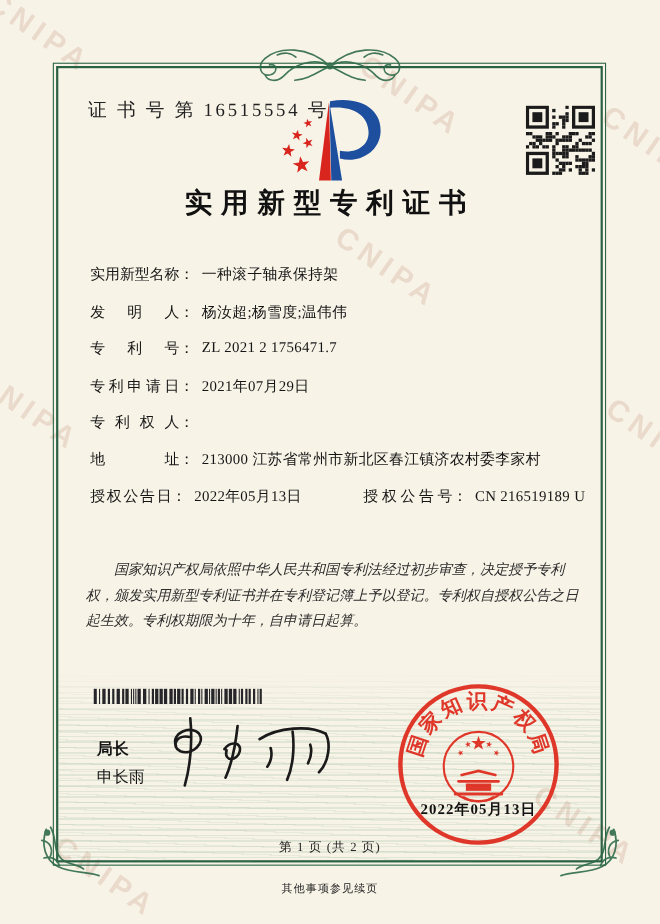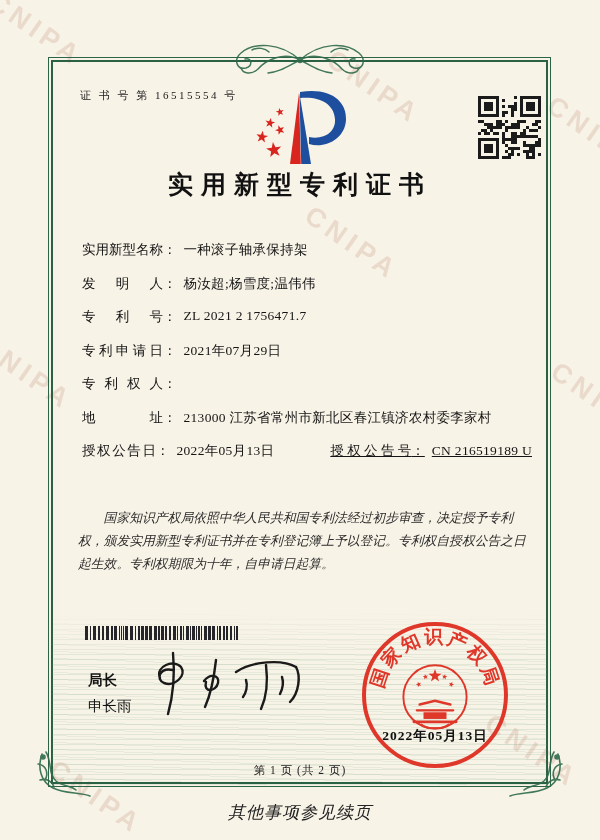--- a/index.html
+++ b/index.html
@@ -20,50 +20,50 @@
   
   .guilloche { position:absolute; z-index:0; left:52px; top:610px; width:495px; height:175px;
     background:
       repeating-linear-gradient(0deg, rgba(120,168,132,.18) 0 1px, transparent 1px 5px),
       repeating-linear-gradient(2deg, rgba(120,168,132,.12) 0 1px, transparent 1px 7px);
     -webkit-mask-image:linear-gradient(180deg, transparent 0, #000 28%);
             mask-image:linear-gradient(180deg, transparent 0, #000 28%);
   }
   .orn { position:absolute; z-index:1; }
   .cert-no { position:absolute; z-index:2; left:80px; top:88px;
-             font-size:11px; letter-spacing:2.5px; color:#222; }
+             font-size:17px; letter-spacing:2.5px; color:#222; }
   .logo { position:absolute; z-index:2; left:250px; top:85px; width:160px; height:92px; }
   .qr { position:absolute; z-index:2; left:478px; top:96px; width:63px; height:63px; }
   .title { position:absolute; z-index:2; left:0; right:0; top:168px; text-align:center;
            font-size:25px; font-weight:700; letter-spacing:8px; color:#111; }
   .fields { position:absolute; z-index:2; left:82px; top:241px; width:450px;
             font-size:13.5px; color:#151515; }
   .frow { display:flex; align-items:flex-start; margin-bottom:15.5px; white-space:nowrap; }
   .flabel { display:inline-block; width:81px; text-align:justify; text-align-last:justify; }
   .fcolon { margin-right:7px; }
   .fvalue { letter-spacing:.3px; }
-  .frow-split .group2 { margin-left:56px; display:flex; align-items:baseline;text-decoration:underline; }
+  .frow-split .group2 { margin-left:56px; display:flex; align-items:baseline; }
   .body-text { position:absolute; z-index:2; left:78px; top:483px; width:448px;
                font-size:12.8px; line-height:1.78; color:#2b2b2b; font-style:italic;margin-top:24px; }
   .body-text p { text-indent:2em; margin-bottom:2px; }
   .barcode { position:absolute; z-index:2; left:85px; top:626px; width:155px; height:14px; }
   .sig-title { position:absolute; z-index:2; left:88px; top:671px;
                font-family:"Liberation Sans","DejaVu Sans",sans-serif; font-weight:700; font-size:14.5px; color:#141414;}
   .sig-name  { position:absolute; z-index:2; left:88px; top:697px;
                font-family:"Liberation Sans","DejaVu Sans",sans-serif; font-weight:400; font-size:14.5px; color:#141414;}
   .sig-script { position:absolute; z-index:2; left:130px; top:648px; width:195px; height:78px; }
   .seal { position:absolute; z-index:3; left:362px; top:622px; width:146px; height:146px;
           border:4.5px solid #de2a1c; border-radius:50%; opacity:.93; }
   .seal svg { position:absolute; inset:0; }
   .seal-date { position:absolute; z-index:4; left:356px; top:727px; width:158px; text-align:center;
                font-size:13.5px; font-weight:700; letter-spacing:1px; color:#111; }
   .page-no { position:absolute; z-index:2; left:0; right:0; top:763px; text-align:center;
              font-size:11.5px; color:#222; letter-spacing:1px; }
   .note { position:absolute; z-index:2; left:0; right:0; top:801px; text-align:center;
-          font-size:17px; font-style:italic; color:#222; letter-spacing:1px; }
+          font-size:10px; color:#222; letter-spacing:1px; }
   .green-stroke { stroke:#2f6b4a; fill:none; stroke-linecap:round; }
 </style>
 </head>
 <body>
 
 <div class="page">
 
   <div class="wm" style="left:-18px;top:14px">CNIPA</div>
   <div class="wm" style="left:320px;top:72px">CNIPA</div>
   <div class="wm" style="left:540px;top:118px">CNIPA</div>

